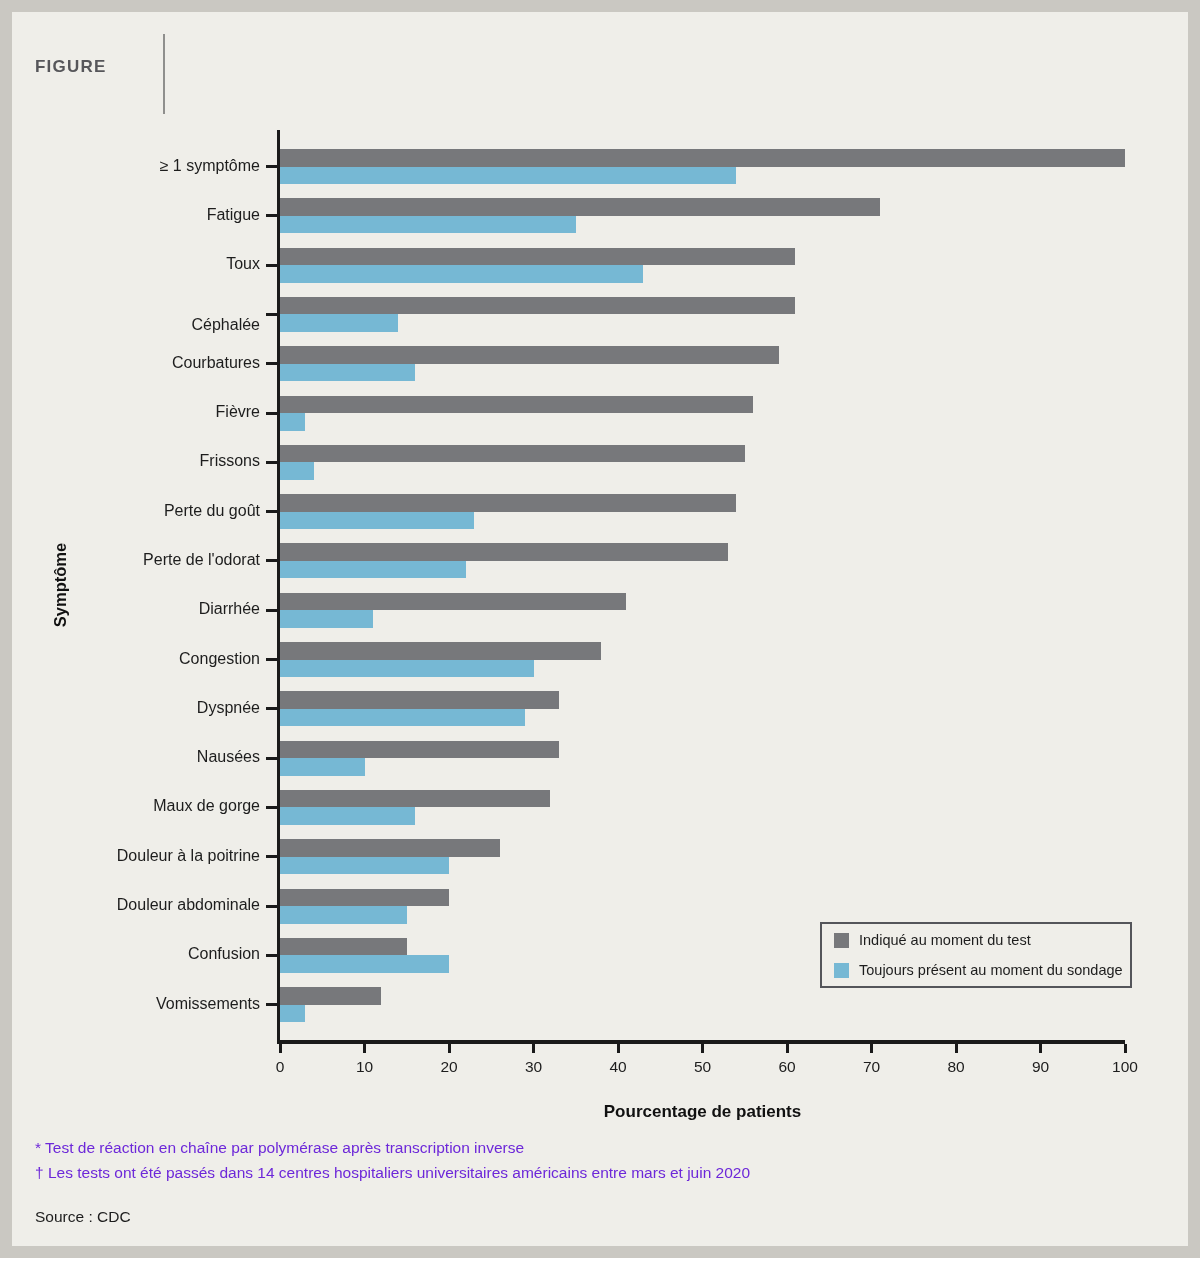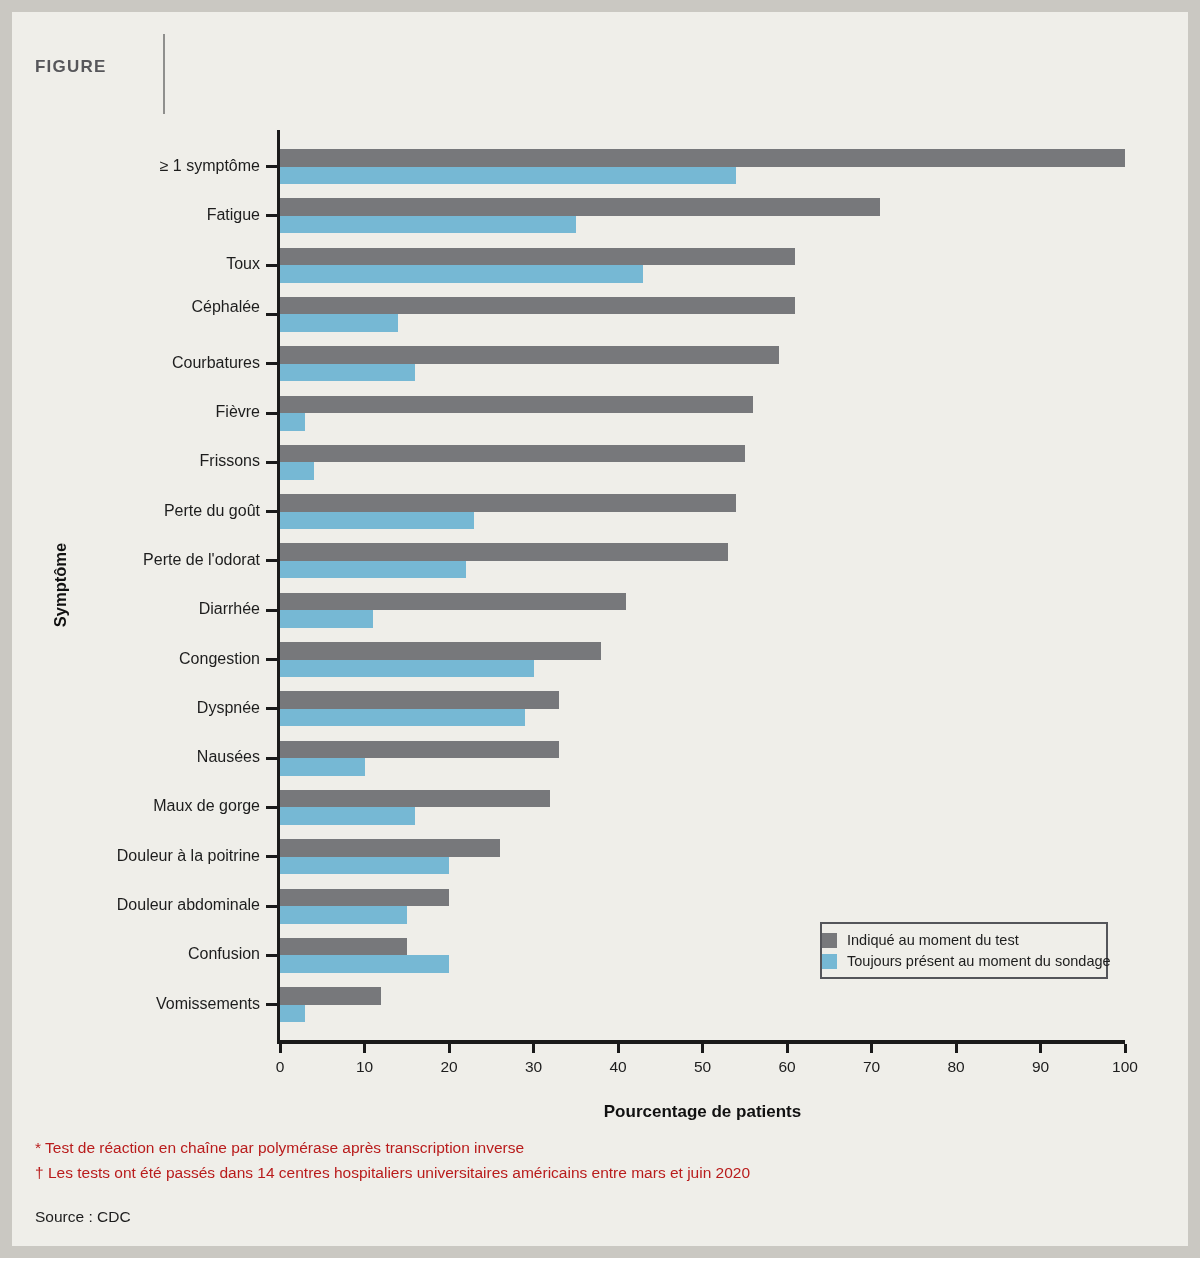--- a/index.html
+++ b/index.html
@@ -72,31 +72,31 @@
     transform:translateX(-50%);
     font-size:15.5px; color:#1d1d1d;
   }
   .xlabel {
     position:absolute; top:calc(100% + 62px); left:0; width:100%;
     text-align:center; font-size:17px; font-weight:bold; color:#111;
   }
   
   .legend {
     position:absolute; left:540px; top:792px;
-    width:284px; padding:8px 0;
+    width:284px; padding:8px 12px;
     border:2px solid #54555a;
-    display:flex; flex-direction:column; gap:5px;
+    display:flex; flex-direction:column; gap:14px;
   }
   .legend-item { display:flex; align-items:center; gap:10px; }
   .legend-swatch { width:15px; height:15px; flex:0 0 auto; }
   .legend-label { font-size:14.5px; color:#1d1d1d; white-space:nowrap; }
   
   .footnotes {
     position:absolute; left:23px; top:1124px;
-    font-size:15.5px; line-height:24.5px; color:#b91c1c;
+    font-size:15.5px; line-height:24.5px; color:#6d28d9;
   }
   .source {
     position:absolute; left:23px; top:1196px;
     font-size:15.5px; color:#1d1d1d;
   }
 </style>
 </head>
 <body>
 
 <div class="frame">
@@ -127,21 +127,21 @@
         <div class="bar bar-survey" style="top: 85.8px; width: 35%; background: rgb(118, 184, 212);"></div>
         <div class="ytick" style="top: 84.3px;"></div>
         <div class="cat-label" style="top: 85.8px;">Fatigue</div>
         <div class="bar bar-test" style="top: 117.6px; width: 61%; background: rgb(119, 120, 123);"></div>
         <div class="bar bar-survey" style="top: 135.1px; width: 43%; background: rgb(118, 184, 212);"></div>
         <div class="ytick" style="top: 133.6px;"></div>
         <div class="cat-label" style="top: 135.1px;">Toux</div>
         <div class="bar bar-test" style="top: 166.9px; width: 61%; background: rgb(119, 120, 123);"></div>
         <div class="bar bar-survey" style="top: 184.4px; width: 14%; background: rgb(118, 184, 212);"></div>
         <div class="ytick" style="top: 182.9px;"></div>
-        <div class="cat-label" style="top: 178px; margin-left: 40px;">Céphalée</div>
+        <div class="cat-label" style="top: 196px; margin-left: 40px;">Céphalée</div>
         <div class="bar bar-test" style="top: 216.2px; width: 59%; background: rgb(119, 120, 123);"></div>
         <div class="bar bar-survey" style="top: 233.7px; width: 16%; background: rgb(118, 184, 212);"></div>
         <div class="ytick" style="top: 232.2px;"></div>
         <div class="cat-label" style="top: 233.7px;">Courbatures</div>
         <div class="bar bar-test" style="top: 265.5px; width: 56%; background: rgb(119, 120, 123);"></div>
         <div class="bar bar-survey" style="top: 283px; width: 3%; background: rgb(118, 184, 212);"></div>
         <div class="ytick" style="top: 281.5px;"></div>
         <div class="cat-label" style="top: 283px;">Fièvre</div>
         <div class="bar bar-test" style="top: 314.8px; width: 55%; background: rgb(119, 120, 123);"></div>
         <div class="bar bar-survey" style="top: 332.3px; width: 4%; background: rgb(118, 184, 212);"></div>

